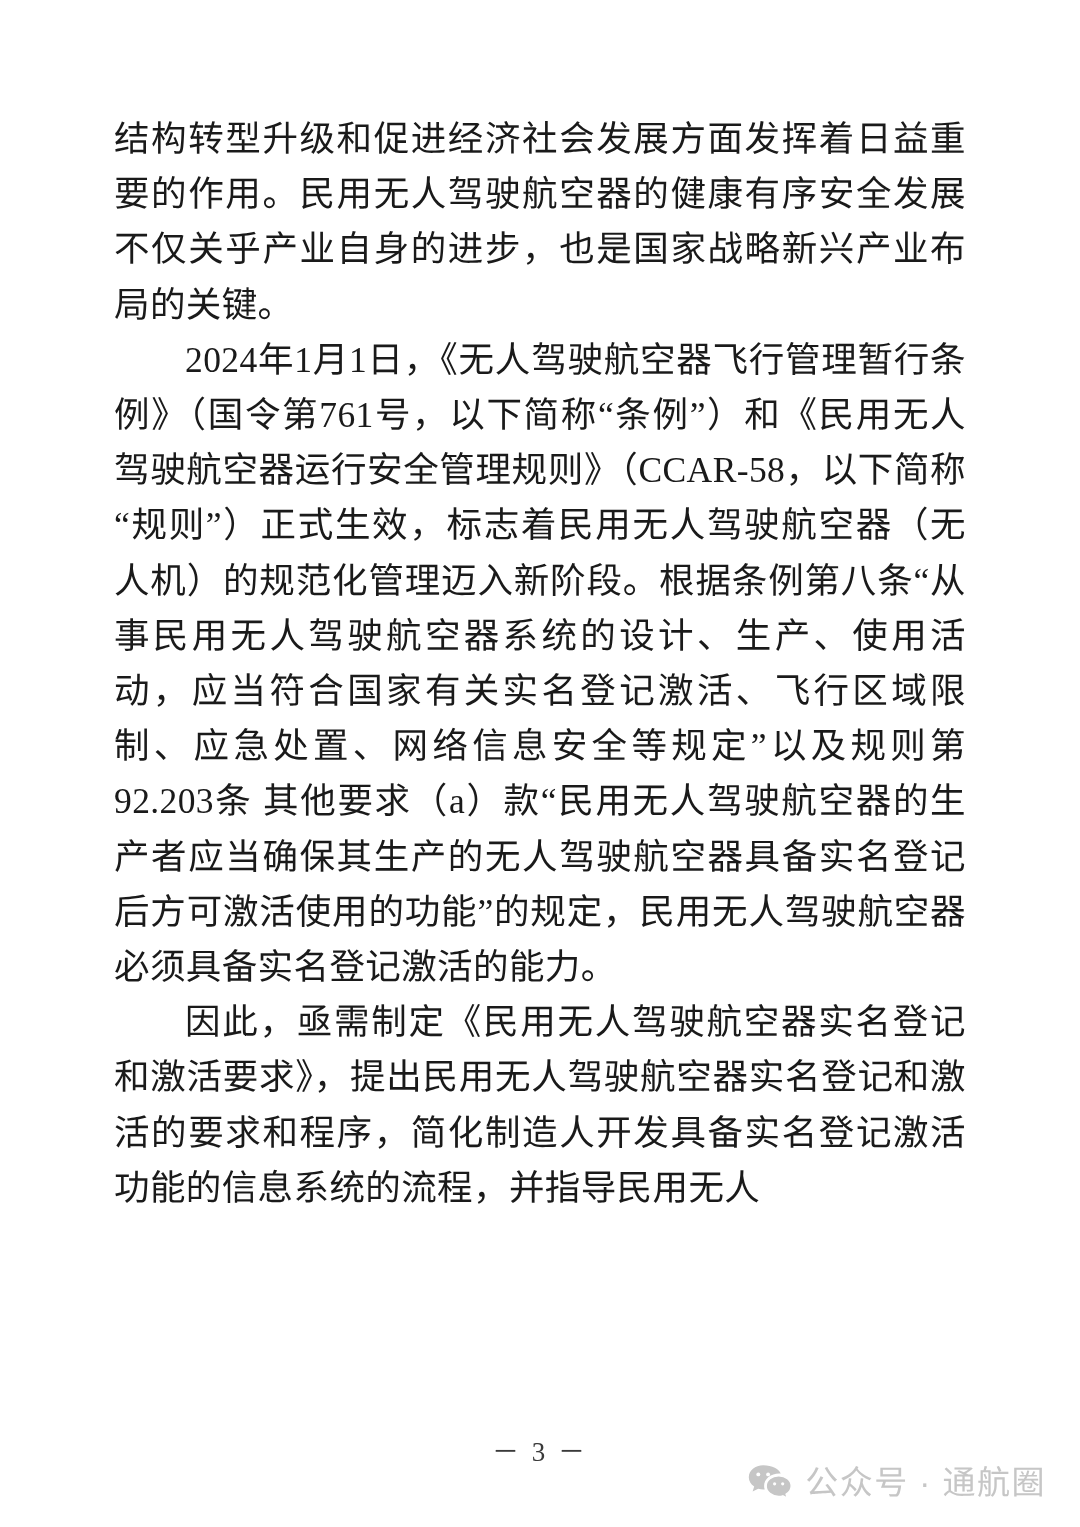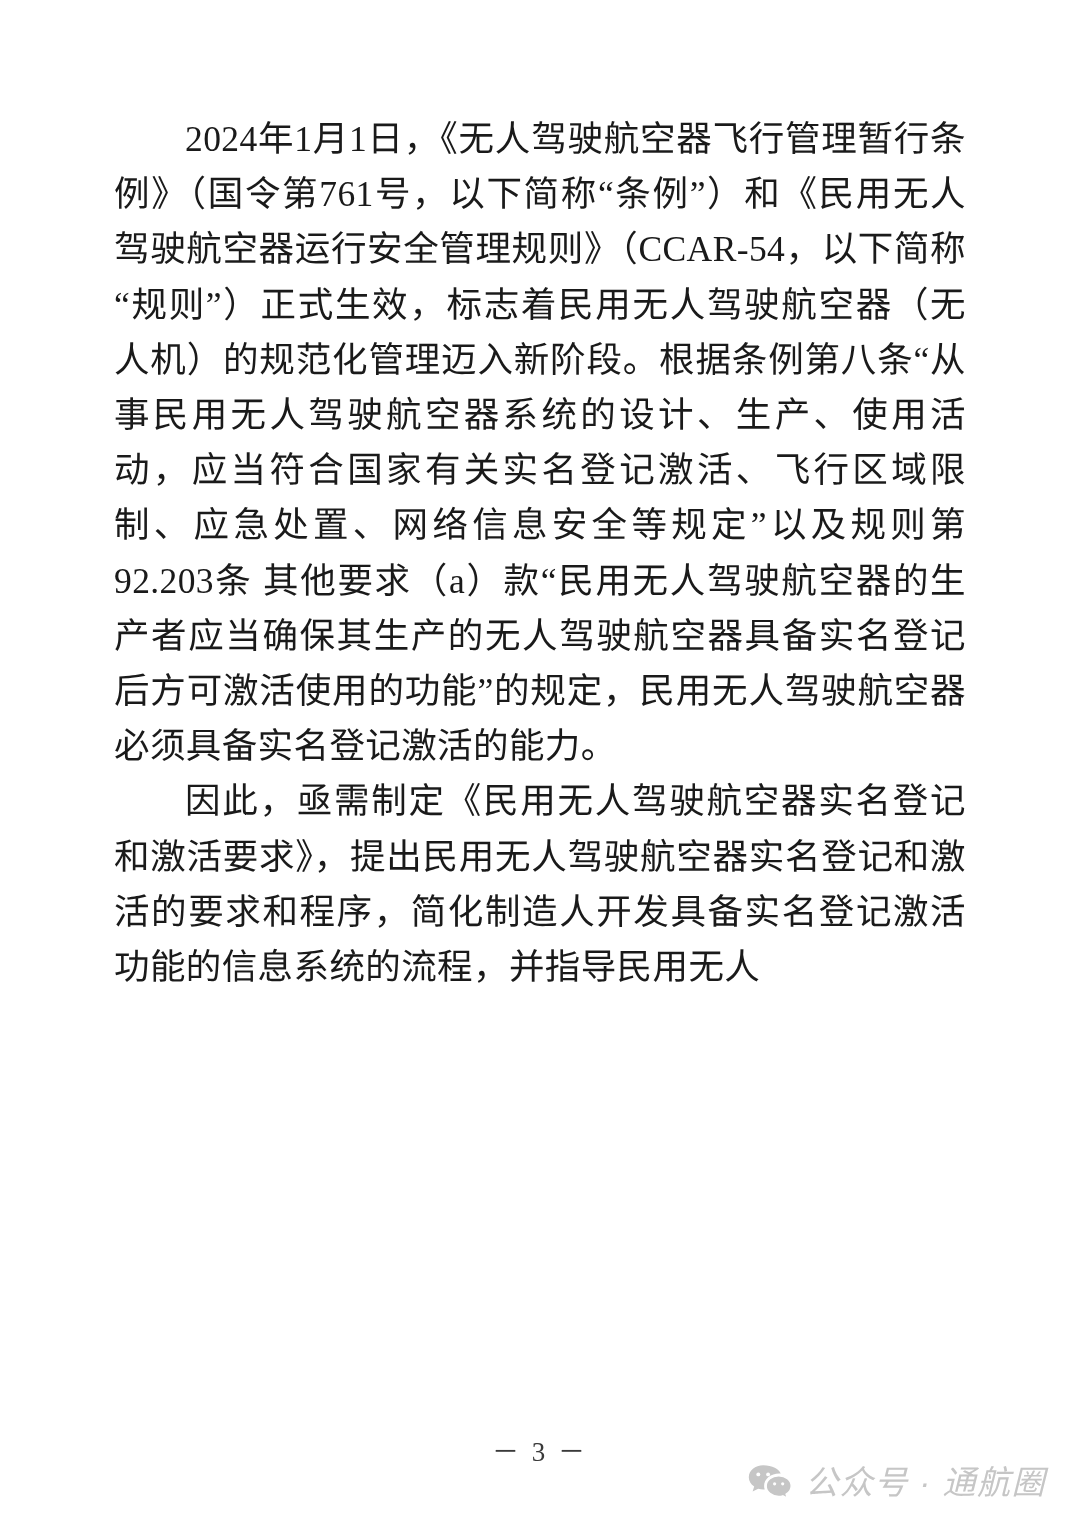--- a/index.html
+++ b/index.html
@@ -83,32 +83,32 @@
     display: block;
   }
 
   .watermark-text {
     font-family: "Liberation Sans", "DejaVu Sans", sans-serif;
     font-size: 33px;
     line-height: 38px;
     color: #c6c6c6;
     letter-spacing: 1.5px;
     white-space: nowrap;
-    font-style: italic;
   }
 </style>
 </head>
 <body>
 
 <div class="page">
 
   <div class="text-column">
 
+    <p class="para">结构转型升级和促进经济社会发展方面发挥着日益重要的作用。民用无人驾驶航空器的健康有序安全发展不仅关乎产业自身的进步，也是国家战略新兴产业布局的关键。</p>
 
-    <p class="para indent">2024年1月1日，《无人驾驶航空器飞行管理暂行条例》（国令第761号，以下简称“条例”）和《民用无人驾驶航空器运行安全管理规则》（CCAR-54，以下简称“规则”）正式生效，标志着民用无人驾驶航空器（无人机）的规范化管理迈入新阶段。根据条例第八条“从事民用无人驾驶航空器系统的设计、生产、使用活动，应当符合国家有关实名登记激活、飞行区域限制、应急处置、网络信息安全等规定”以及规则第92.203条 其他要求（a）款“民用无人驾驶航空器的生产者应当确保其生产的无人驾驶航空器具备实名登记后方可激活使用的功能”的规定，民用无人驾驶航空器必须具备实名登记激活的能力。</p>
+    <p class="para indent">2024年1月1日，《无人驾驶航空器飞行管理暂行条例》（国令第761号，以下简称“条例”）和《民用无人驾驶航空器运行安全管理规则》（CCAR-58，以下简称“规则”）正式生效，标志着民用无人驾驶航空器（无人机）的规范化管理迈入新阶段。根据条例第八条“从事民用无人驾驶航空器系统的设计、生产、使用活动，应当符合国家有关实名登记激活、飞行区域限制、应急处置、网络信息安全等规定”以及规则第92.203条 其他要求（a）款“民用无人驾驶航空器的生产者应当确保其生产的无人驾驶航空器具备实名登记后方可激活使用的功能”的规定，民用无人驾驶航空器必须具备实名登记激活的能力。</p>
 
 
     <p class="para indent">因此，亟需制定《民用无人驾驶航空器实名登记和激活要求》，提出民用无人驾驶航空器实名登记和激活的要求和程序，简化制造人开发具备实名登记激活功能的信息系统的流程，并指导民用无人</p>
 
   </div>
 
   <div class="page-number">－ 3 －</div>
 
   <div class="watermark">
     <svg class="wechat-icon" viewBox="0 0 44 38" xmlns="http://www.w3.org/2000/svg">

